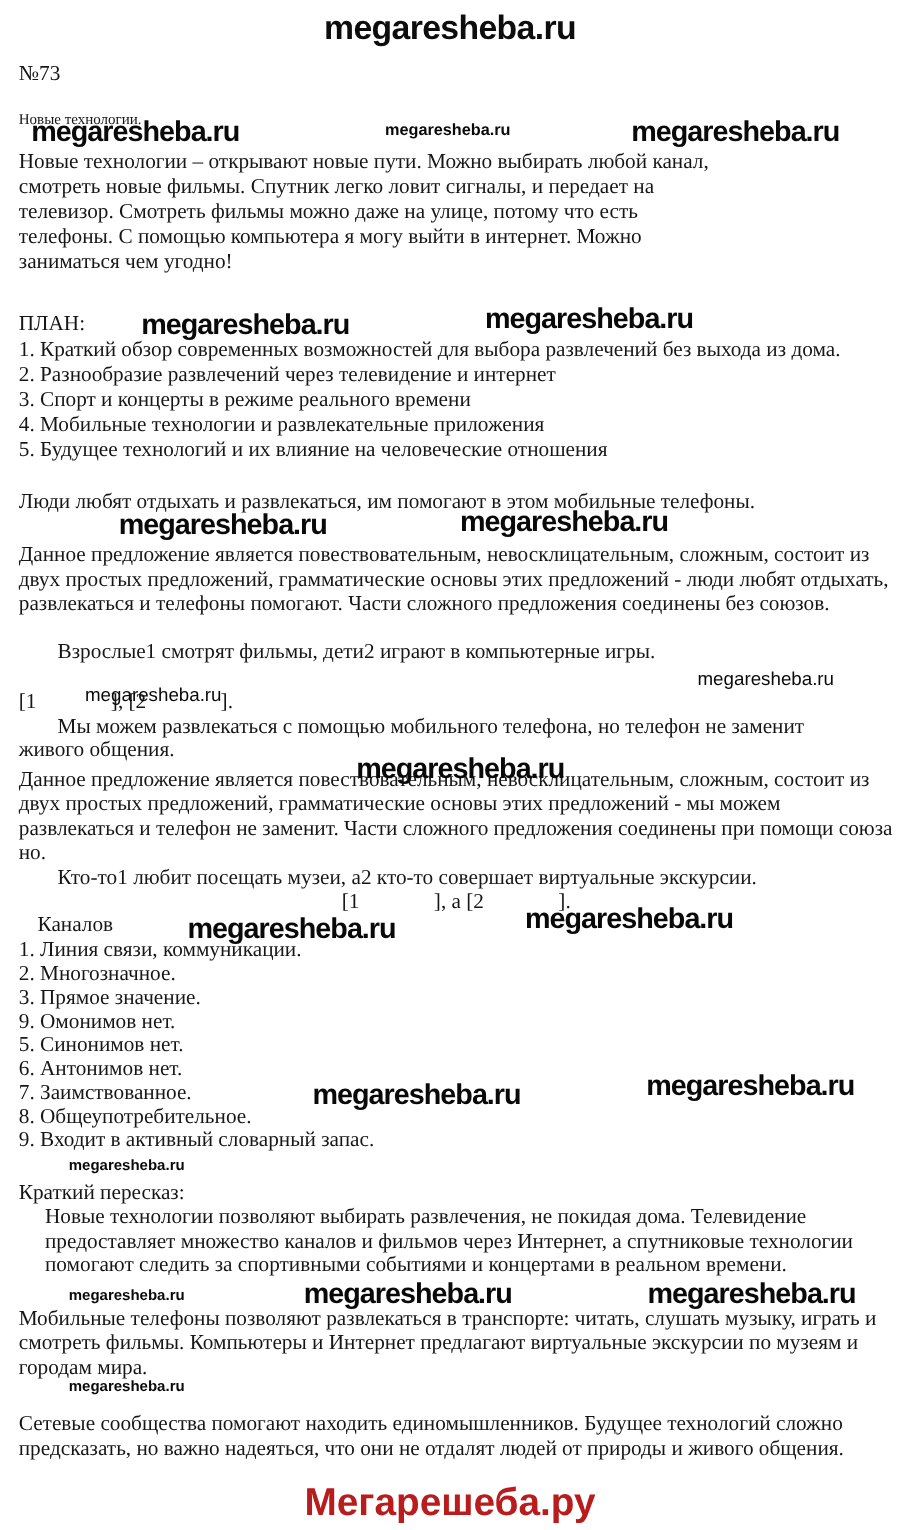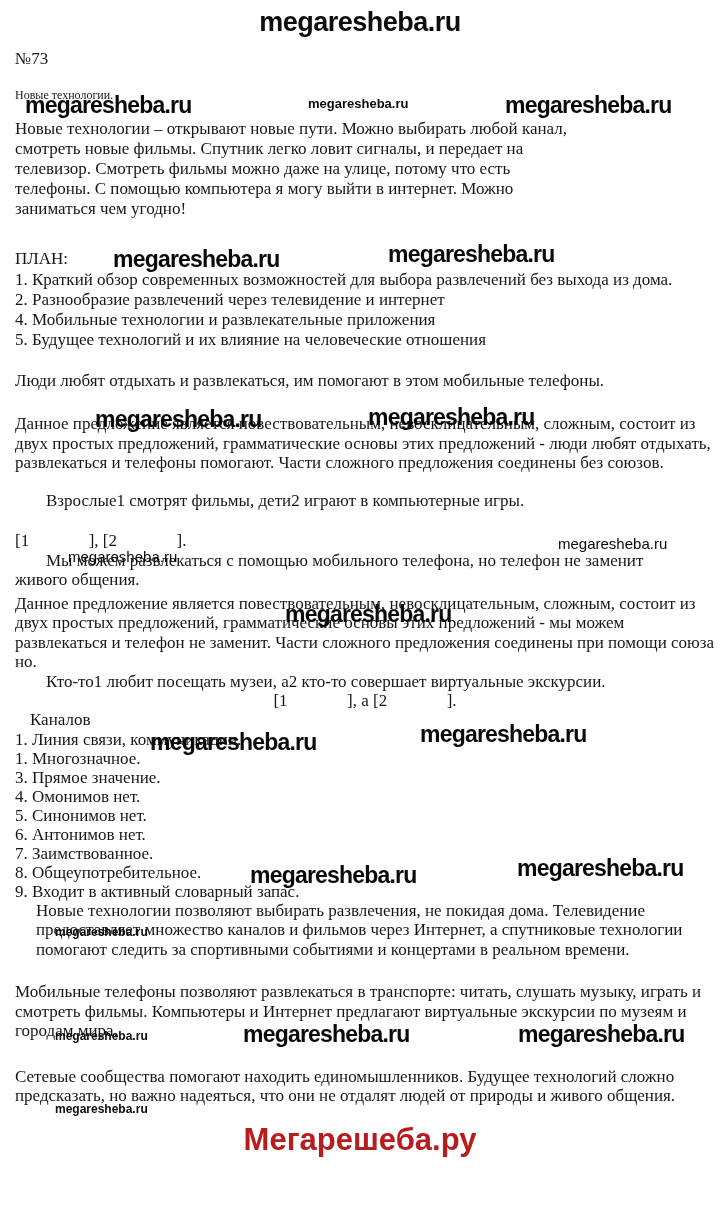--- a/index.html
+++ b/index.html
@@ -97,48 +97,50 @@
   <div class="task-number">№73</div>
 
   <div class="doc-title">Новые технологии.</div>
 
   <div class="para intro">Новые технологии – открывают новые пути. Можно выбирать любой канал, смотреть новые фильмы. Спутник легко ловит сигналы, и передает на телевизор. Смотреть фильмы можно даже на улице, потому что есть телефоны. С помощью компьютера я могу выйти в интернет. Можно заниматься чем угодно!</div>
 
   <div class="para plan-heading">ПЛАН:</div>
   <div class="para plan-list">
     <div class="li">1. Краткий обзор современных возможностей для выбора развлечений без выхода из дома.</div>
     <div class="li">2. Разнообразие развлечений через телевидение и интернет</div>
+    <div class="li">3. Спорт и концерты в режиме реального времени</div>
     <div class="li">4. Мобильные технологии и развлекательные приложения</div>
     <div class="li">5. Будущее технологий и их влияние на человеческие отношения</div>
   </div>
 
   <div class="para sent1">Люди любят отдыхать и развлекаться, им помогают в этом мобильные телефоны.</div>
   <div class="para analysis1">Данное предложение является повествовательным, невосклицательным, сложным, состоит из двух простых предложений, грамматические основы этих предложений - люди любят отдыхать, развлекаться  и телефоны помогают. Части сложного предложения соединены без союзов.</div>
 
   <div class="para ex-sentence indent">Взрослые1 смотрят фильмы, дети2 играют в компьютерные игры.</div>
   <div class="para scheme">[1              ], [2              ].</div>
 
   <div class="para sent2 indent">Мы можем развлекаться с помощью мобильного телефона, но телефон не заменит живого общения.</div>
   <div class="para analysis2">Данное предложение является повествовательным, невосклицательным, сложным, состоит из двух простых предложений, грамматические основы этих предложений - мы можем развлекаться и телефон не заменит. Части сложного предложения соединены при помощи союза но.</div>
 
   <div class="para kto indent">Кто-то1 любит посещать музеи, а2 кто-то совершает виртуальные экскурсии.</div>
   <div class="para scheme2">[1              ], а [2              ].</div>
 
   <div class="para kanalov">Каналов</div>
   <div class="para num-list">
     <div class="li">1. Линия связи, коммуникации.</div>
-    <div class="li">1. Многозначное.</div>
+    <div class="li">2. Многозначное.</div>
     <div class="li">3. Прямое значение.</div>
-    <div class="li">4. Омонимов нет.</div>
+    <div class="li">9. Омонимов нет.</div>
     <div class="li">5. Синонимов нет.</div>
     <div class="li">6. Антонимов нет.</div>
     <div class="li">7. Заимствованное.</div>
     <div class="li">8. Общеупотребительное.</div>
     <div class="li">9. Входит в активный словарный запас.</div>
   </div>
 
+  <div class="para retell-heading">Краткий пересказ:</div>
   <div class="para retell-p1">Новые технологии позволяют выбирать развлечения, не покидая дома. Телевидение предоставляет множество каналов и фильмов через Интернет, а спутниковые технологии помогают следить за спортивными событиями и концертами в реальном времени.</div>
   <div class="para retell-p2">Мобильные телефоны позволяют развлекаться в транспорте: читать, слушать музыку, играть и смотреть фильмы. Компьютеры и Интернет предлагают виртуальные экскурсии по музеям и городам мира.</div>
   <div class="para retell-p3">Сетевые сообщества помогают находить единомышленников. Будущее технологий сложно предсказать, но важно надеяться, что они не отдалят людей от природы и живого общения.</div>
 
   <div class="site-footer">Мегарешеба.ру</div>
 
 </div>
 
 </body></html>

